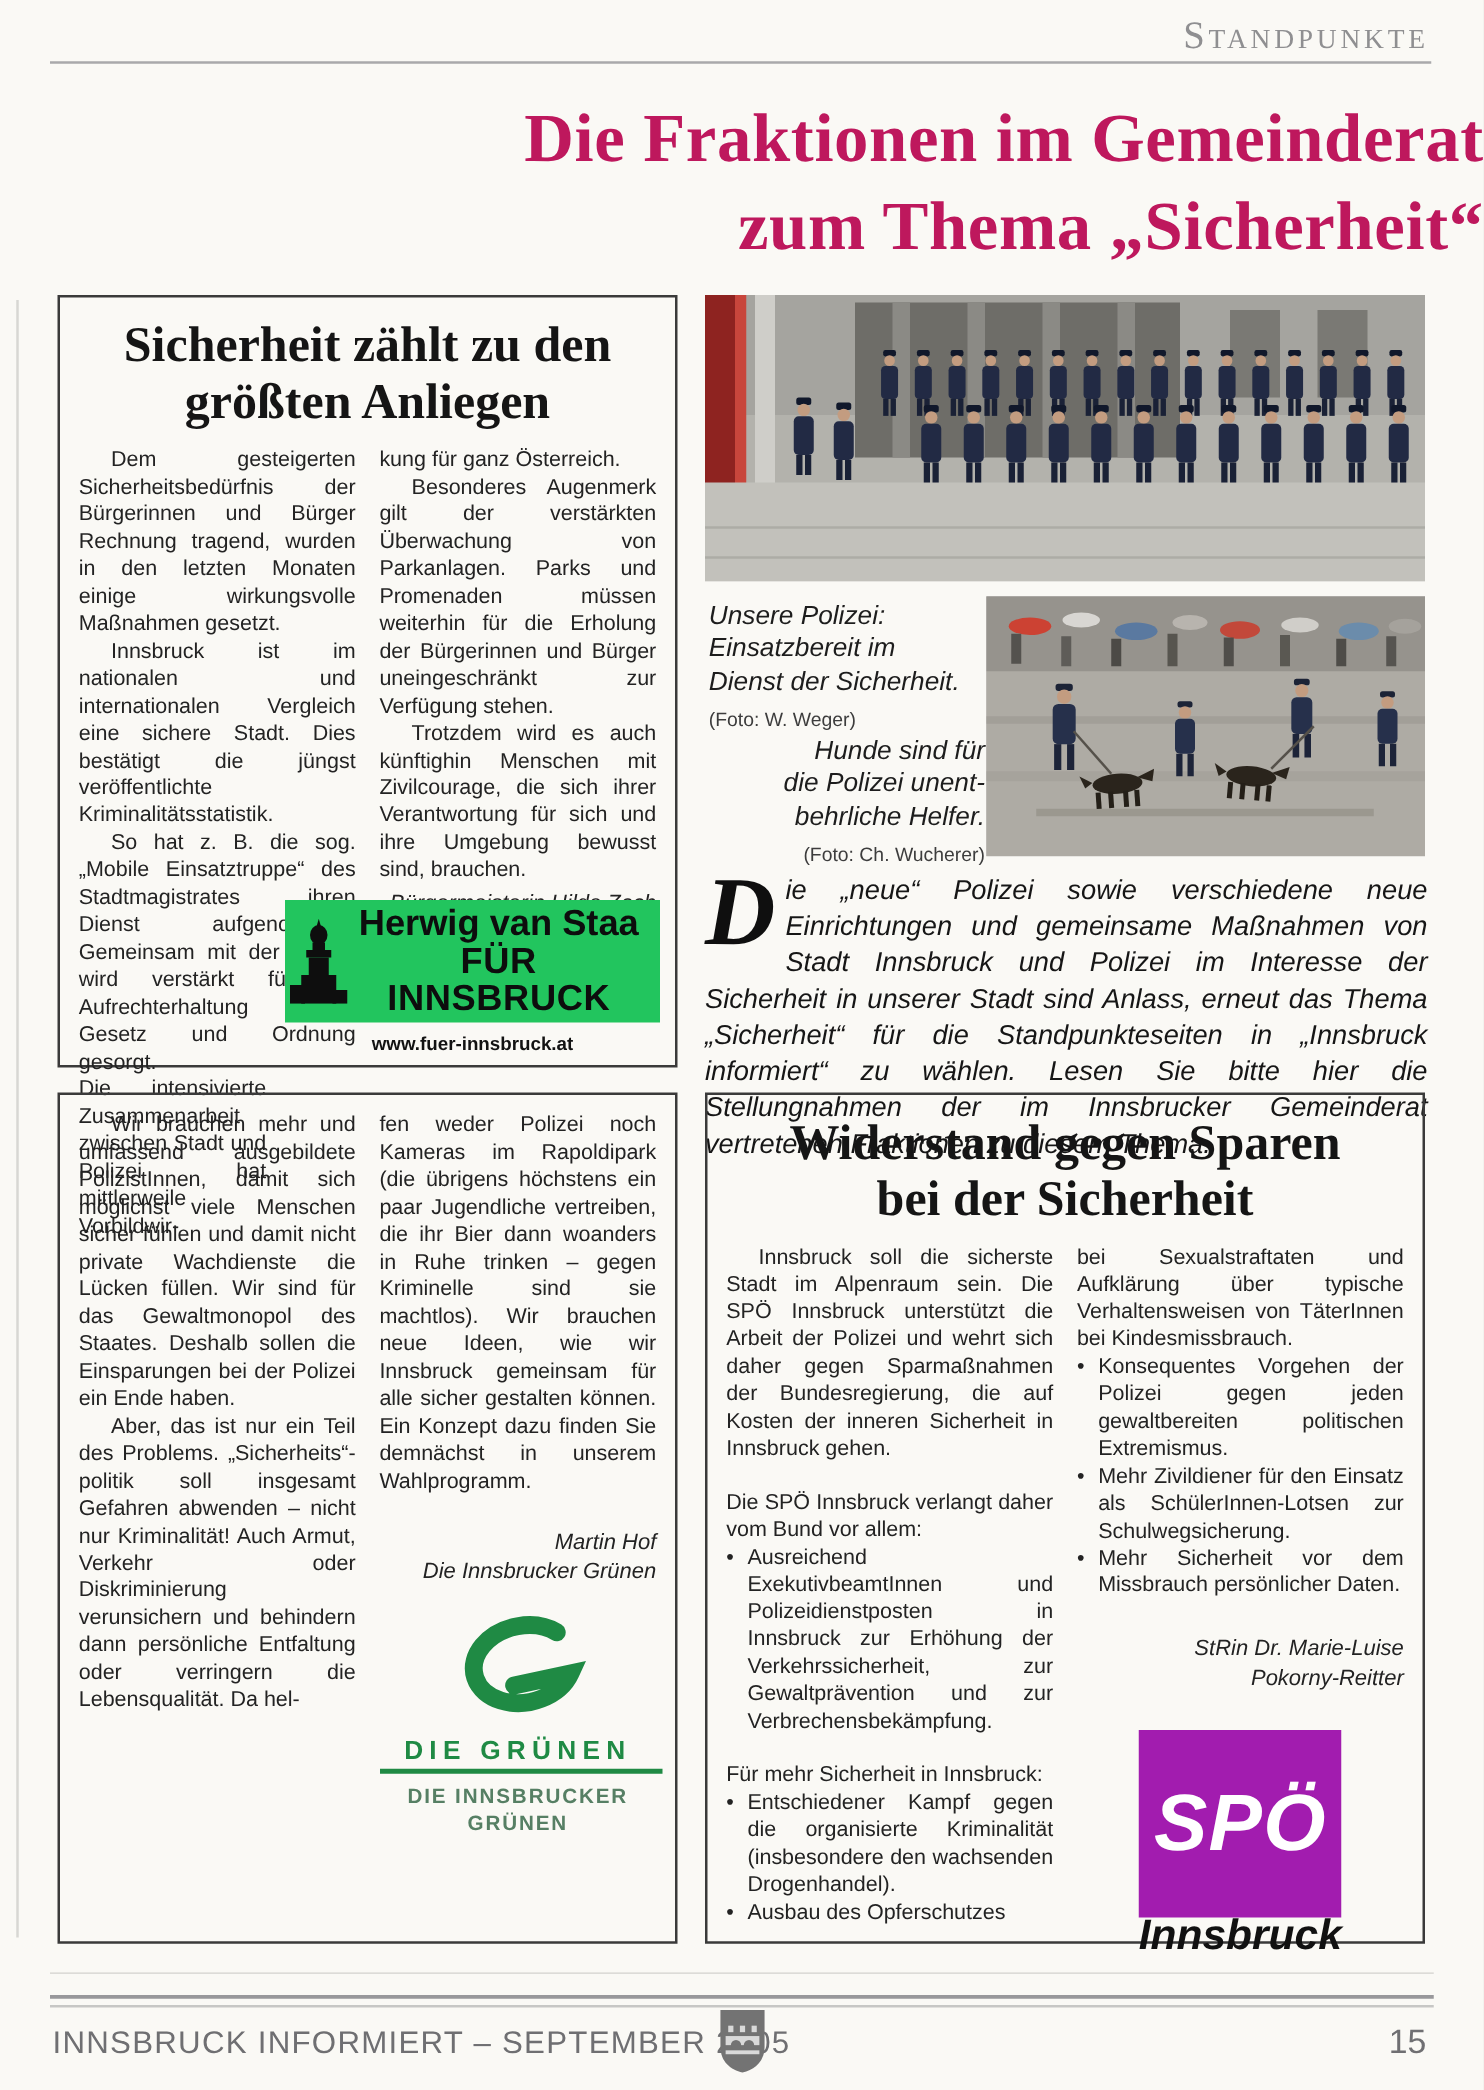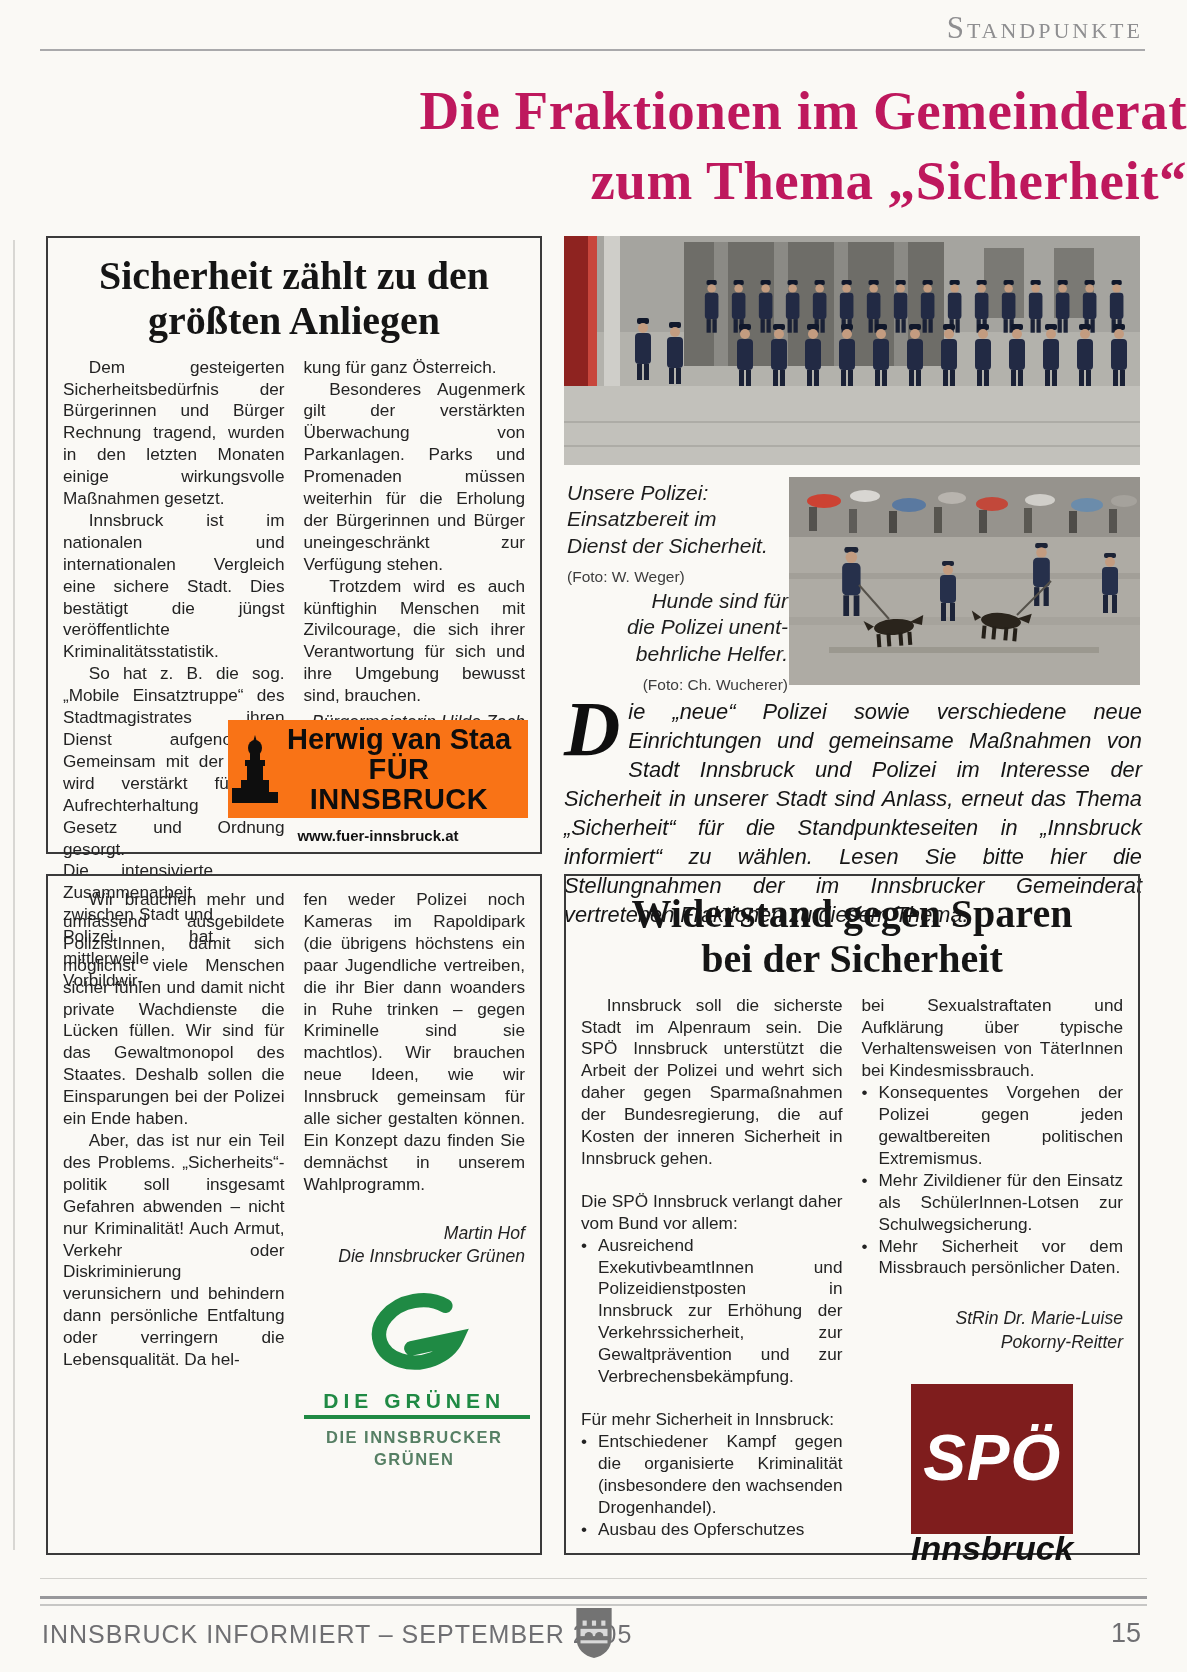--- a/index.html
+++ b/index.html
@@ -32,21 +32,21 @@
   .gap{margin-top:21px;}
   .narrow{width:150px;}
   .sig{text-align:right;font-style:italic;font-size:17.6px;line-height:1.32;margin-top:4px;}
   .sig div{white-space:nowrap;}
   .bullet-item{display:flex;margin:0;}
   .bullet-dot{flex:0 0 17px;width:17px;}
   .bullet-text{flex:1;text-align:justify;min-width:0;}
 
   
   .ad{position:absolute;right:12px;bottom:8px;width:300px;text-align:center;}
-  .ad-yellow{background:#f97316;display:flex;align-items:center;padding:4px 8px 4px 4px;}
+  .ad-yellow{background:#22c55e;display:flex;align-items:center;padding:4px 8px 4px 4px;}
   .ad-text{flex:1;color:#0d0d0d;font-weight:700;line-height:1.04;}
   .ad-l1{font-size:29px;}
   .ad-l2{font-size:29px;letter-spacing:0.5px;}
   .ad-url{margin-top:9px;font-weight:700;font-size:15px;color:#121212;}
 
   
   .photo{position:absolute;overflow:hidden;background:#b5b4ae;}
   .photo1{left:564px;top:236px;width:576px;height:229px;}
   .photo2{left:789px;top:477px;width:351px;height:208px;}
   .photo svg{display:block;width:100%;height:100%;}
@@ -63,21 +63,21 @@
            font-size:78px;line-height:56px;margin:4px 8px 0 0;color:#0f0f0f;}
 
   
   .gr-logo{margin:24px auto 0;text-align:center;}
   .gr-name{color:#1f8a44;font-weight:700;font-size:21px;letter-spacing:5px;}
   .gr-rule{height:4px;background:#1f8a44;width:226px;margin:3px auto 8px;}
   .gr-sub{color:#567f64;font-weight:700;font-size:16.5px;letter-spacing:1.5px;}
 
   
   .spo-logo{margin:30px auto 0;width:180px;text-align:center;}
-  .spo-square{width:162px;height:150px;margin:0 auto;background:#7f1d1d;
+  .spo-square{width:162px;height:150px;margin:0 auto;background:#a21caf;
               display:flex;align-items:center;justify-content:center;}
   .spo-text{color:#ffffff;font-style:italic;font-weight:700;font-size:64px;letter-spacing:1px;}
   .spo-city{font-style:italic;font-weight:700;font-size:34px;margin-top:4px;color:#111;}
 
   
   .f-rule-light{position:absolute;left:40px;width:1107px;top:1578px;height:1px;background:#d2d1cd;}
   .f-rule1{position:absolute;left:40px;width:1107px;top:1596px;height:3px;background:#98989b;}
   .f-rule2{position:absolute;left:40px;width:1107px;top:1604px;height:2px;background:#c7c7c5;}
   .f-issue{position:absolute;left:42px;top:1620px;font-size:25px;color:#6f6f72;letter-spacing:1px;}
   .f-crest{position:absolute;left:50%;transform:translateX(-50%);top:1606px;}

